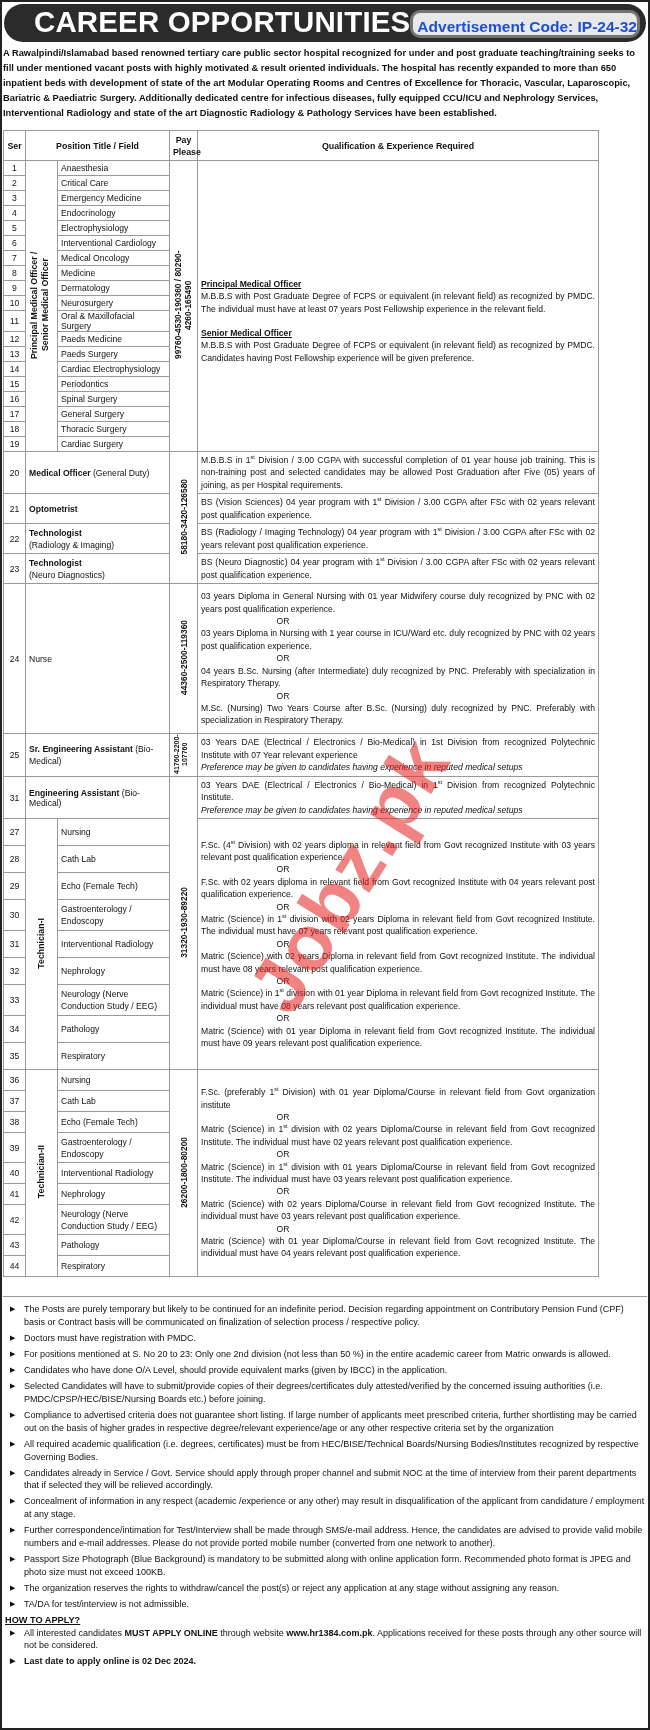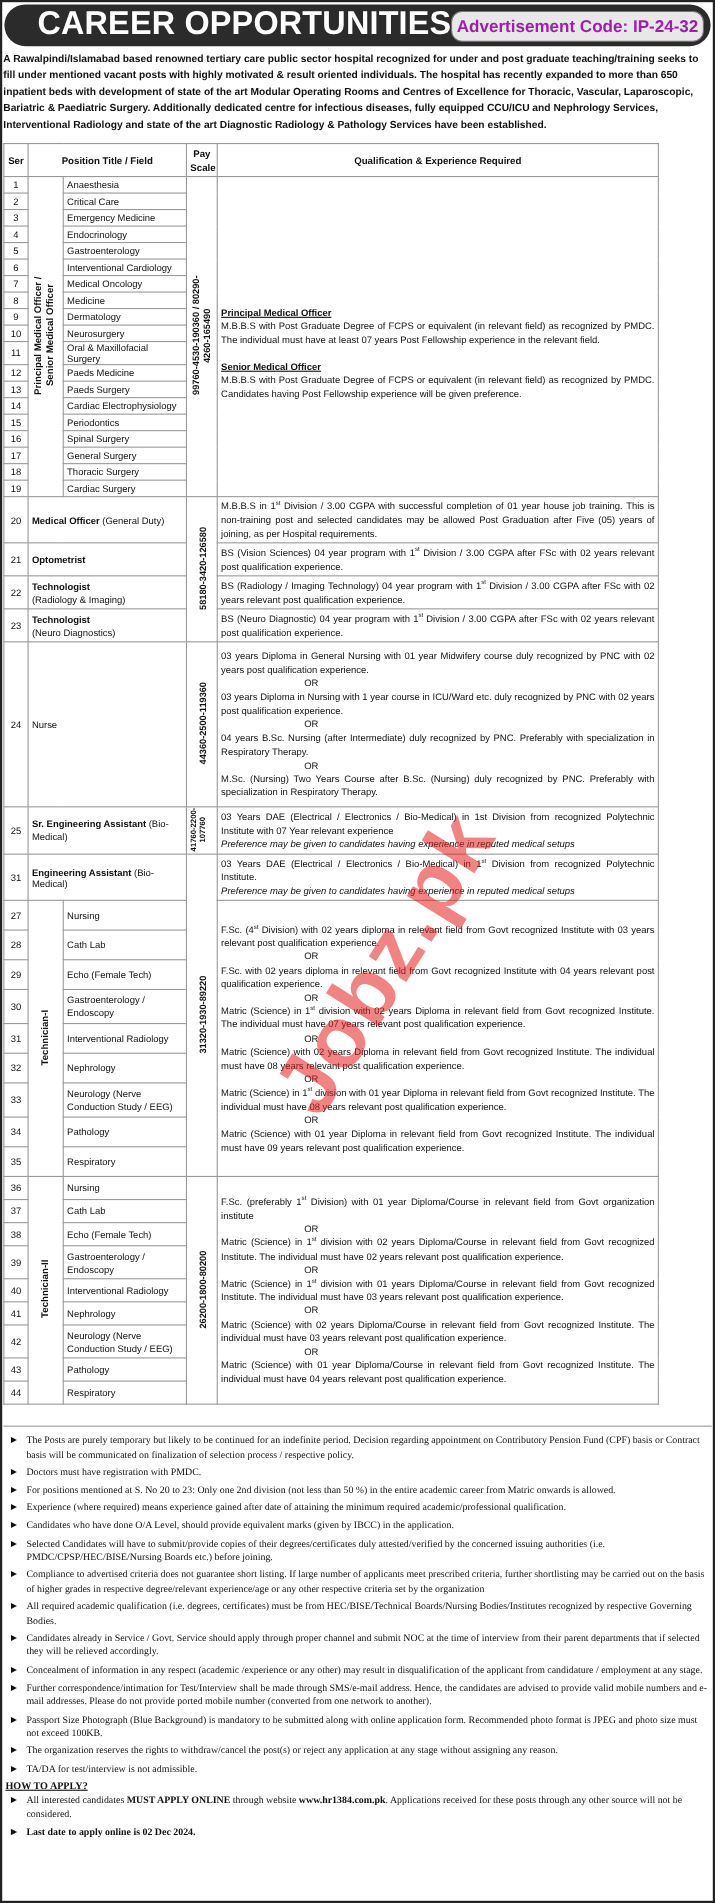--- a/index.html
+++ b/index.html
@@ -10,22 +10,22 @@
     position: absolute; left: 4px; top: 4px; width: 642px; height: 38px;
     background: #2b2b2b; border-radius: 20px;
   }
   .header-title {
     position: absolute; left: 30px; top: 1px; color: #fff; font-weight: bold;
     font-size: 30px; letter-spacing: 0.2px; font-family: "Liberation Sans", sans-serif;
     transform: scaleX(0.98); transform-origin: left;
   }
   .adcode {
     position: absolute; right: 6px; top: 6px; height: 28px; width: 230px;
-    background: #e8e8e8; border-radius: 10px; border: 1px solid #737373;
-    font-size: 15.5px; font-weight: bold; color: #a21caf; text-align: center; line-height: 27px;
+    background: #e8e8e8; border-radius: 10px; border: 3px solid #737373;
+    font-size: 15.5px; font-weight: bold; color: #1d4ed8; text-align: right; line-height: 27px;
     font-family: "Liberation Sans", sans-serif;
   }
   .intro {
     position: absolute; left: 3px; top: 46px; width: 644px;
     font-size: 9.3px; line-height: 15px; font-weight: bold; color: #111;
   }
   table.jobs {
     position: absolute; left: 3px; top: 130px; width: 596px; border-collapse: collapse;
     font-size: 8.6px; color: #111; table-layout: fixed;
   }
@@ -36,21 +36,21 @@
   .vtext { writing-mode: vertical-rl; transform: rotate(180deg); font-weight: bold; white-space: nowrap; display: inline-block; line-height: 11px; font-size: 8.8px; }
   td.pay { text-align: center; padding: 0; }
   .vpay { writing-mode: vertical-rl; transform: rotate(180deg); white-space: nowrap; display: inline-block; font-weight: bold; font-size: 8.4px; line-height: 10px; }
   td.qual { padding: 2px 4px; line-height: 12.4px; text-align: justify; }
   .or { text-align: center; padding-right: 230px; }
   .ul { text-decoration: underline; font-weight: bold; }
   .it { font-style: italic; }
   .b { font-weight: bold; }
   sup { font-size: 5.5px; vertical-align: super; line-height: 0; }
   tr.r14 td { height: 15px; }
-  .notes { position: absolute; left: 3px; top: 1296px; width: 644px; border-top: 1px solid #999; padding-top: 6px; font-family: Liberation Serif, serif; }
+  .notes { position: absolute; left: 3px; top: 1296px; width: 644px; border-top: 1px solid #999; padding-top: 6px; }
   .note { position: relative; padding-left: 21px; font-size: 9px; line-height: 12.6px; margin-bottom: 3.6px; color: #111; }
   .note .bullet { position: absolute; left: 7px; top: 0; font-size: 7px; }
   .howto { font-size: 9.2px; font-weight: bold; text-decoration: underline; margin: 4px 0 2px 2px; }
   .watermark {
     position: absolute; left: 230px; top: 690px; font-size: 78px; font-weight: bold;
     color: rgba(232, 30, 30, 0.55); transform: rotate(-58deg); transform-origin: left top;
     font-family: "Liberation Sans", sans-serif; letter-spacing: 2px; pointer-events: none;
     top: 980px;
   }
 </style>
@@ -71,21 +71,21 @@
     <col style="width:22px">
       <col style="width:32px">
       <col style="width:112px">
       <col style="width:28px">
       <col>
   </colgroup>
   <thead>
     <tr>
       <th>Ser</th>
       <th colspan="2">Position Title / Field</th>
-      <th>Pay Scale</th>
+      <th>Pay Please</th>
       <th>Qualification &amp; Experience Required</th>
     </tr>
   </thead>
   <tbody id="g1body">
 
     <tr class="r14">
       <td class="ser">1</td>
       <td class="group" rowspan="19"><span class="vtext" style="white-space:normal;height:130px;width:28px;text-align:center;">Principal Medical Officer / Senior Medical Officer</span></td>
       <td>Anaesthesia</td>
       <td class="pay" rowspan="19"><span class="vpay" style="white-space:normal;height:120px;width:24px;text-align:center;">99760-4530-190360 / 80290-4260-165490</span></td>
@@ -104,21 +104,21 @@
     <tr class="r14">
         <td class="ser">3</td>
         <td>Emergency Medicine</td>
       </tr>
     <tr class="r14">
         <td class="ser">4</td>
         <td>Endocrinology</td>
       </tr>
     <tr class="r14">
         <td class="ser">5</td>
-        <td>Gastroenterology</td>
+        <td>Electrophysiology</td>
       </tr>
     <tr class="r14">
         <td class="ser">6</td>
         <td>Interventional Cardiology</td>
       </tr>
     <tr class="r14">
         <td class="ser">7</td>
         <td>Medical Oncology</td>
       </tr>
     <tr class="r14">
@@ -333,21 +333,20 @@
         <td class="ser">44</td>
         <td>Respiratory</td>
       </tr>
   </tbody>
 </table>
 
 <div class="notes">
   <div class="note"><span class="bullet">▶</span><span>The Posts are purely temporary but likely to be continued for an indefinite period. Decision regarding appointment on Contributory Pension Fund (CPF) basis or Contract basis will be communicated on finalization of selection process /  respective policy.</span></div>
   <div class="note"><span class="bullet">▶</span><span>Doctors must have registration with PMDC.</span></div>
   <div class="note"><span class="bullet">▶</span><span>For positions mentioned at S. No 20 to 23: Only one 2nd division (not less than 50 %) in the entire academic career from Matric onwards is allowed.</span></div>
-  <div class="note"><span class="bullet">▶</span><span>Experience (where required) means experience gained after date of attaining the minimum required academic/professional qualification.</span></div>
   <div class="note"><span class="bullet">▶</span><span>Candidates who have done O/A Level, should provide equivalent marks (given by IBCC) in the application.</span></div>
   <div class="note"><span class="bullet">▶</span><span>Selected Candidates will have to submit/provide copies of their degrees/certificates duly attested/verified by the concerned issuing authorities (i.e. PMDC/CPSP/HEC/BISE/Nursing Boards etc.) before joining.</span></div>
   <div class="note"><span class="bullet">▶</span><span>Compliance to advertised criteria does not guarantee short listing. If large number of applicants meet prescribed criteria, further shortlisting may be carried out on the basis of higher grades in respective degree/relevant experience/age or any other respective criteria set by the organization</span></div>
   <div class="note"><span class="bullet">▶</span><span>All required academic qualification (i.e. degrees, certificates) must be from HEC/BISE/Technical Boards/Nursing Bodies/Institutes recognized by respective Governing Bodies.</span></div>
   <div class="note"><span class="bullet">▶</span><span>Candidates already in Service / Govt. Service should apply through proper channel and submit NOC at the time of interview from their parent departments that if selected they will be relieved accordingly.</span></div>
   <div class="note"><span class="bullet">▶</span><span>Concealment of information in any respect (academic /experience or any other) may result in disqualification of the applicant from candidature / employment at any stage.</span></div>
   <div class="note"><span class="bullet">▶</span><span>Further correspondence/intimation for Test/Interview shall be made through SMS/e-mail address. Hence, the candidates are advised to provide valid mobile numbers and e-mail addresses. Please do not provide ported mobile number (converted from one network to another).</span></div>
   <div class="note"><span class="bullet">▶</span><span>Passport Size Photograph (Blue Background) is mandatory to be submitted along with online application form. Recommended photo format is JPEG and photo size must not exceed 100KB.</span></div>
   <div class="note"><span class="bullet">▶</span><span>The organization reserves the rights to withdraw/cancel the post(s) or reject any application at any stage without assigning any reason.</span></div>
   <div class="note"><span class="bullet">▶</span><span>TA/DA for test/interview is not admissible.</span></div>

